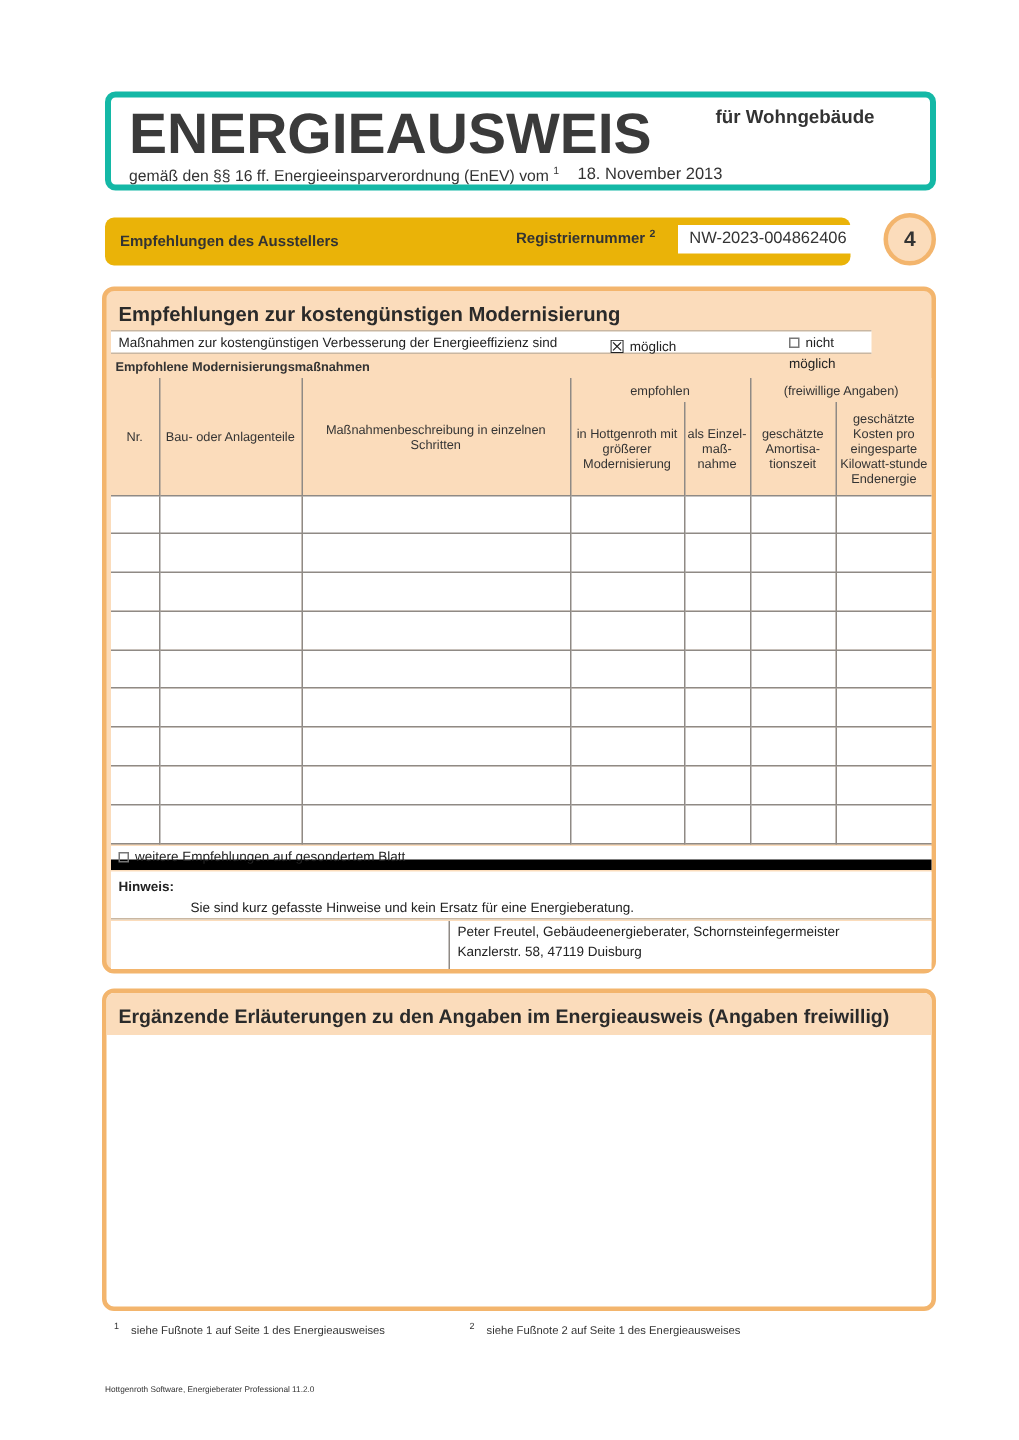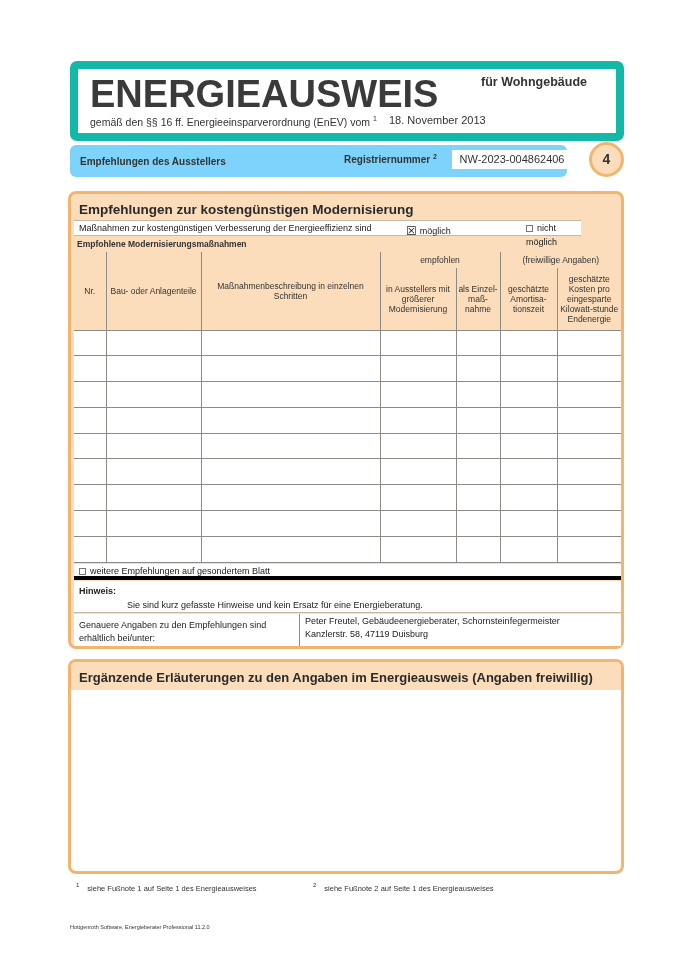--- a/index.html
+++ b/index.html
@@ -4,36 +4,36 @@
 <style>
   * { box-sizing: border-box; margin: 0; padding: 0; }
   body {
     width: 679px; height: 960px; background: #ffffff; position: relative;
     font-family: "Liberation Sans", sans-serif; color: #222; overflow: hidden;
   }
   .abs { position: absolute; }
 
   
   .header-box {
-    left: 70px; top: 61px; width: 554px; height: 80px;
-    border: 8px solid #14b8a6; border-radius: 7px; background: #fff;
+    left: 70px; top: 61px; width: 554px; height: 66px;
+    border: 4px solid #14b8a6; border-radius: 7px; background: #fff;
   }
   .title-main {
     left: 12px; top: 6px; font-size: 38px; font-weight: bold; letter-spacing: 0px;
     color: #3a3a3a; line-height: 38px;
   }
   .title-sub { left: 355px; top: 6px; font-size: 12.5px; font-weight: bold; color: #333; margin-left: 48px; }
   .subline { left: 12px; top: 46px; font-size: 10.5px; color: #333; white-space: nowrap; }
   .subline sup { font-size: 7px; }
   .date { left: 311px; top: 45px; font-size: 11px; color: #333; }
 
   
   .aussteller-bar {
     left: 70px; top: 145px; width: 497px; height: 32px;
-    background: #7dd3fc; border-radius: 6px;
+    background: #eab308; border-radius: 6px;
   }
   .aussteller-label { left: 10px; top: 11px; font-size: 10px; font-weight: bold; color: #333; }
   .reg-label { left: 274px; top: 8px; font-size: 10px; font-weight: bold; color: #333; }
   .reg-label sup { font-size: 7px; }
   .reg-value {
     left: 382px; top: 5px; width: 120px; height: 19px; background: #fff;
     font-size: 11px; color: #333; text-align: center; line-height: 19px;
   }
   .page-circle {
     left: 589px; top: 142px; width: 35px; height: 35px; border-radius: 50%;
@@ -68,21 +68,21 @@
     border: 1px solid #8f8a85; text-align: center; vertical-align: middle; font-weight: normal; line-height: 10px;
   }
   table.mtable th { background: #fbdcbb; padding: 1px; }
   table.mtable tr.data td { height: 25.8px; background: #fff; }
   table.mtable tr:first-child th { border-top: none; }
   table.mtable td:first-child, table.mtable th:first-child { border-left: none; }
   table.mtable td:last-child, table.mtable th:last-child { border-right: none; }
 
   .weitere-row {
     left: 3px; top: 370px; width: 547px; height: 16px; background: #fff;
-    font-size: 9px; line-height: 15px; border-bottom: 4px solid #000000;
+    font-size: 9px; line-height: 15px; border-bottom: 7px solid #000000;
   }
   .weitere-row span.t { position: absolute; left: 5px; top: 0; }
   .hinweis-row {
     left: 3px; top: 387px; width: 547px; height: 32px; background: #fff;
     font-size: 9px; border-bottom: 1px solid #c9b7a2;
   }
   .hinweis-label { left: 5px; top: 5px; font-weight: bold; }
   .hinweis-l1 { left: 53px; top: 5px; }
   .hinweis-l2 { left: 53px; top: 19px; }
   .genauere-row {
@@ -156,21 +156,21 @@
     </colgroup>
     <tbody>
         <tr>
       <th rowspan="2" style="height:78px">Nr.</th>
       <th rowspan="2">Bau- oder Anlagenteile</th>
       <th rowspan="2">Maßnahmenbeschreibung in einzelnen Schritten</th>
       <th colspan="2" style="height:16px;border-bottom:none">empfohlen</th>
       <th colspan="2" style="border-bottom:none">(freiwillige Angaben)</th>
     </tr>
     <tr>
-      <th style="border-top:none">in Ausstellers mit größerer Modernisierung</th>
+      <th style="border-top:none">in Hottgenroth mit größerer Modernisierung</th>
       <th style="border-top:none">als Einzel-maß-nahme</th>
       <th style="border-top:none">geschätzte Amortisa-tionszeit</th>
       <th style="border-top:none">geschätzte Kosten pro eingesparte Kilowatt-stunde Endenergie</th>
     </tr>
     <tr class="data">
       <td></td>
           <td></td>
           <td></td>
           <td></td>
           <td></td>
@@ -257,21 +257,20 @@
       <span class="cb"></span><span>weitere Empfehlungen auf gesondertem Blatt</span>
     </span>
   </div>
 
   <div class="abs hinweis-row">
     <div class="abs hinweis-label">Hinweis:</div>
     <div class="abs hinweis-l2">Sie sind kurz gefasste Hinweise und kein Ersatz für eine Energieberatung.</div>
   </div>
 
   <div class="abs genauere-row">
-    <div class="abs genauere-left">Genauere Angaben zu den Empfehlungen sind erhältlich bei/unter:</div>
     <div class="abs genauere-divider"></div>
     <div class="abs genauere-right">
       <div>Peter Freutel, Gebäudeenergieberater, Schornsteinfegermeister</div>
       <div>Kanzlerstr. 58, 47119 Duisburg</div>
     </div>
   </div>
 </div>
 
 <div class="abs erl-box">
   <div class="abs erl-header">

